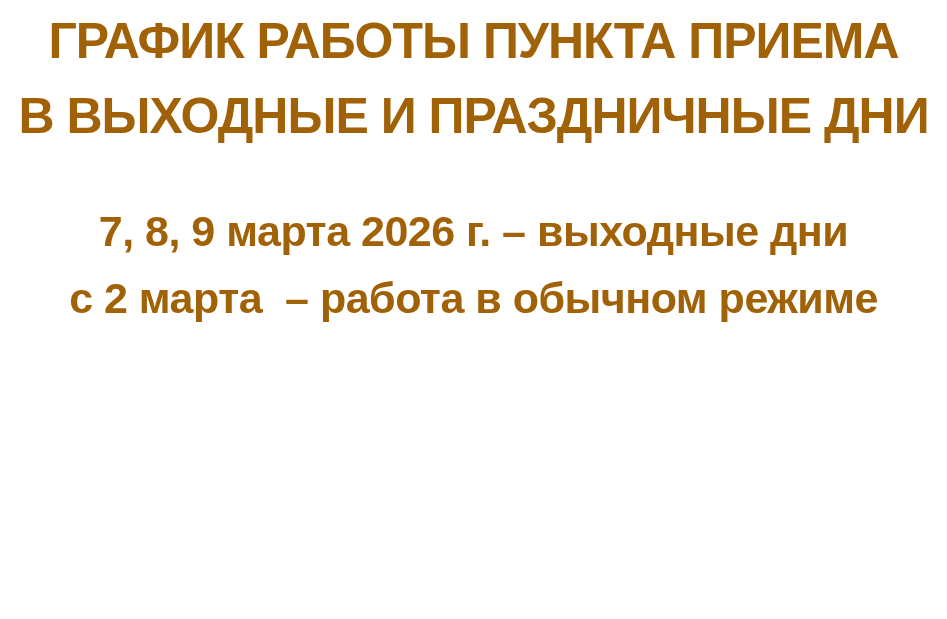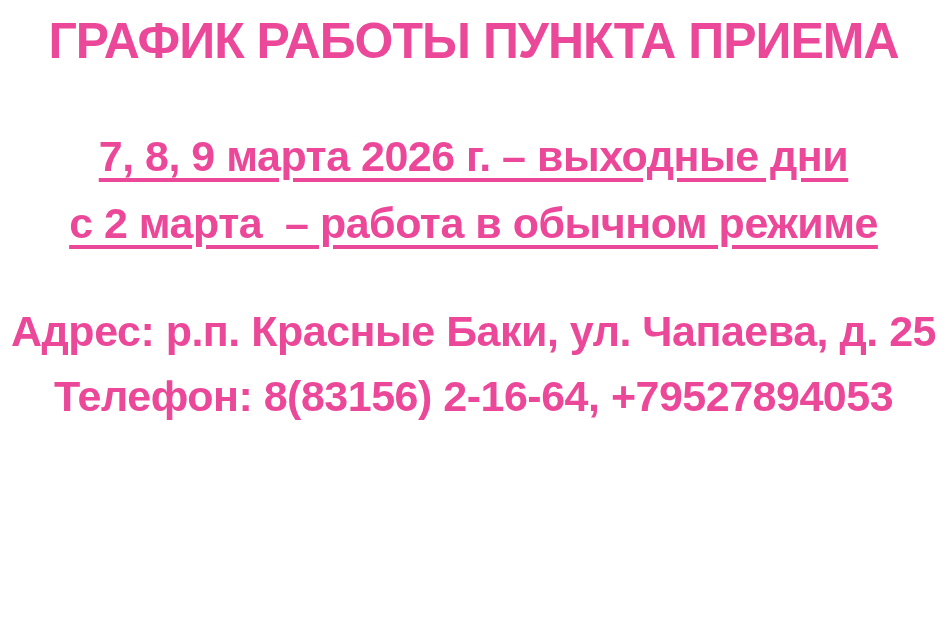--- a/index.html
+++ b/index.html
@@ -11,21 +11,21 @@
     height: 619px;
     background: #ffffff;
     overflow: hidden;
   }
   .poster {
     width: 947px;
     height: 619px;
     box-sizing: border-box;
     font-family: "Liberation Sans", sans-serif;
     font-weight: bold;
-    color: #ec4899;
+    color: #a16207;
     text-align: center;
   }
   .title-block {
     padding-top: 4px;
     font-size: 50px;
     line-height: 75px;
     letter-spacing: -1px;
   }
   .title-line {
     white-space: pre;
@@ -33,46 +33,42 @@
   .schedule-block {
     margin-top: 44px;
     font-size: 43px;
     line-height: 67px;
     letter-spacing: -0.5px;
   }
   .schedule-line {
     white-space: pre;
   }
   .schedule-line span {
-    text-decoration: underline;
     text-decoration-thickness: 4px;
     text-underline-offset: 7px;
   }
   .contacts-block {
     margin-top: 42px;
     font-size: 43px;
     line-height: 65px;
     letter-spacing: -0.5px;
   }
   .contact-line {
     white-space: pre;
   }
 </style>
 </head>
 <body>
 
 <div class="poster">
 
   <div class="title-block">
     <div class="title-line">ГРАФИК РАБОТЫ ПУНКТА ПРИЕМА</div>
+    <div class="title-line">В ВЫХОДНЫЕ И ПРАЗДНИЧНЫЕ ДНИ</div>
   </div>
 
   <div class="schedule-block">
     <div class="schedule-line"><span>7, 8, 9 марта 2026 г. – выходные дни</span></div>
     <div class="schedule-line"><span>с 2 марта  – работа в обычном режиме</span></div>
   </div>
 
-  <div class="contacts-block">
-    <div class="contact-line">Адрес: р.п. Красные Баки, ул. Чапаева, д. 25</div>
-    <div class="contact-line">Телефон: 8(83156) 2-16-64, +79527894053</div>
-  </div>
 
 </div>
 
 </body></html>

